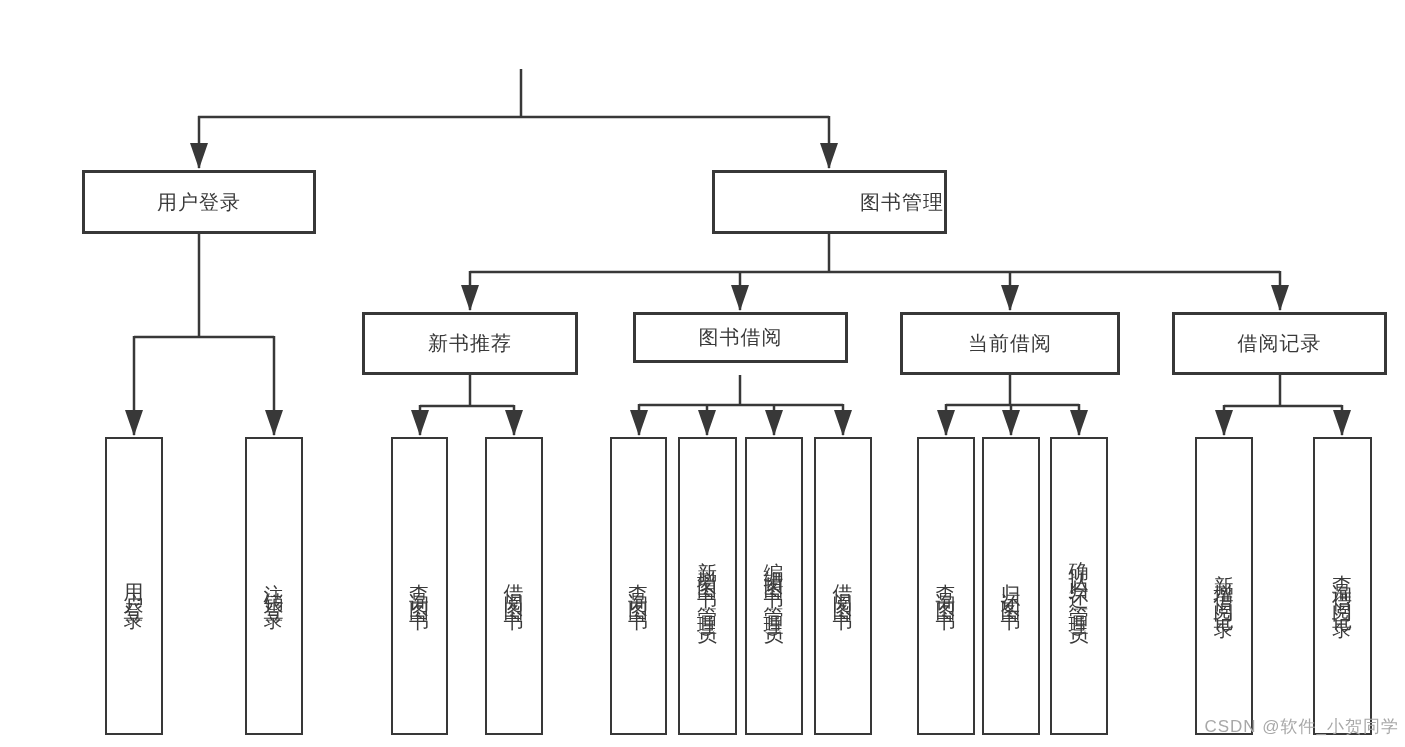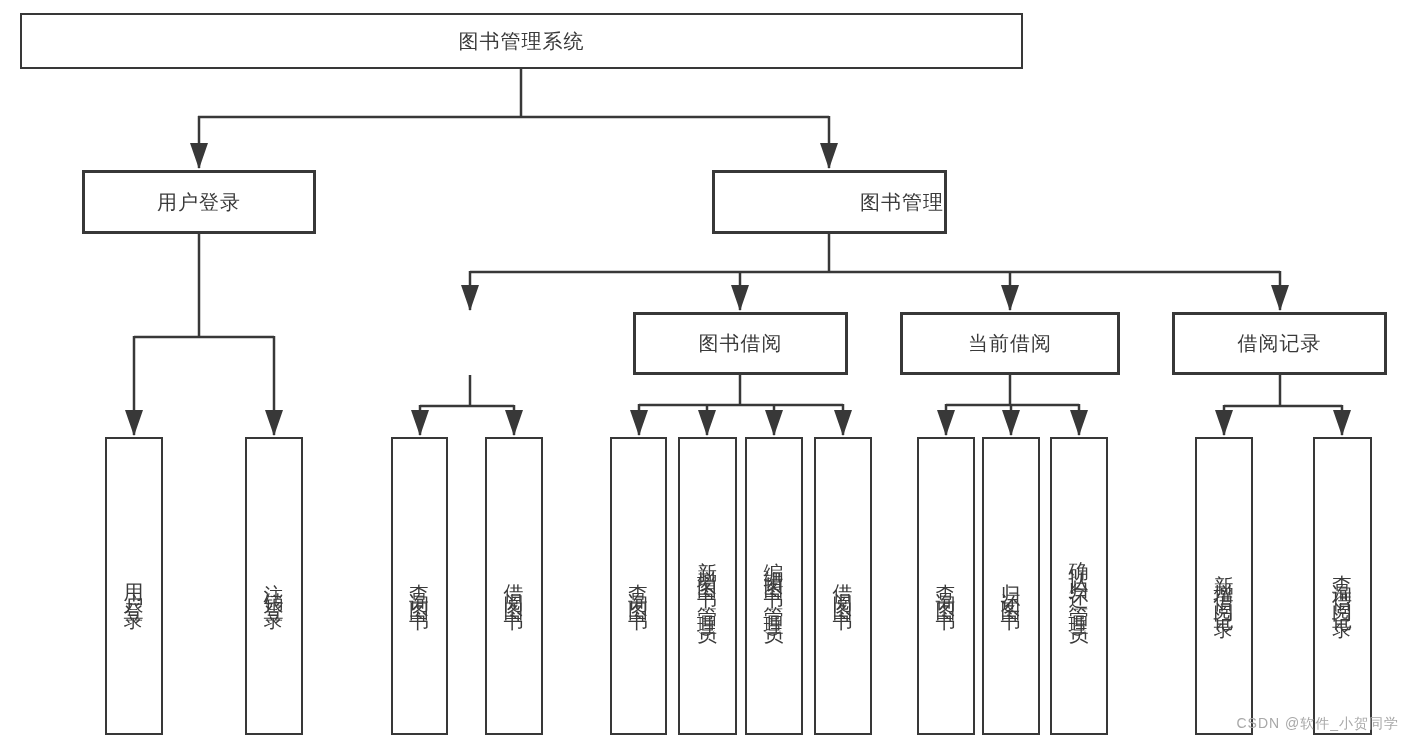--- a/index.html
+++ b/index.html
@@ -44,21 +44,21 @@
     text-orientation: upright;
     letter-spacing: 9px;
     font-size: 20px;
     line-height: 1;
     white-space: nowrap;
   }
   #watermark {
     position: absolute;
     right: 6px;
     top: 715px;
-    font-size: 14px;
+    font-size: 17px;
     color: #a8a8a8;
     letter-spacing: 1px;
     z-index: 5;
     white-space: nowrap;
   }
 </style>
 </head>
 <body>
 
 <div id="canvas">
@@ -107,32 +107,32 @@
       <path d="M1011,404 V435" marker-end="url(#arrowhead)"></path>
       <path d="M1079,404 V435" marker-end="url(#arrowhead)"></path>
 
       <path d="M1280,375 V406"></path>
       <path d="M1224,406 H1342"></path>
       <path d="M1224,405 V435" marker-end="url(#arrowhead)"></path>
       <path d="M1342,405 V435" marker-end="url(#arrowhead)"></path>
     </g>
   </svg>
 
-  <div class="node root" style="left:20px; top:13px; width:1003px; height:56px;">
-    <span>图书管理系统</span>
-  </div>
 
   <div class="node mid" style="left:82px; top:170px; width:234px; height:64px;">
     <span>用户登录</span>
   </div>
   <div class="node mid" style="left:712px; top:170px; width:235px; height:64px;justify-content:flex-end;">
     <span>图书管理</span>
   </div>
 
-  <div class="node mid" style="left:633px; top:312px; width:215px; height:63px;">
+  <div class="node mid" style="left:362px; top:312px; width:216px; height:63px;">
+    <span>新书推荐</span>
+  </div>
+  <div class="node mid" style="left:633px; top:312px; width:215px; height:51px;">
     <span>图书借阅</span>
   </div>
   <div class="node mid" style="left:1172px; top:312px; width:215px; height:63px;">
     <span>借阅记录</span>
   </div>
   <div class="node mid" style="left:900px; top:312px; width:220px; height:63px;">
     <span>当前借阅</span>
   </div>
 
   <div class="node leaf" style="left:105px; top:437px; width:58px; height:298px;">

